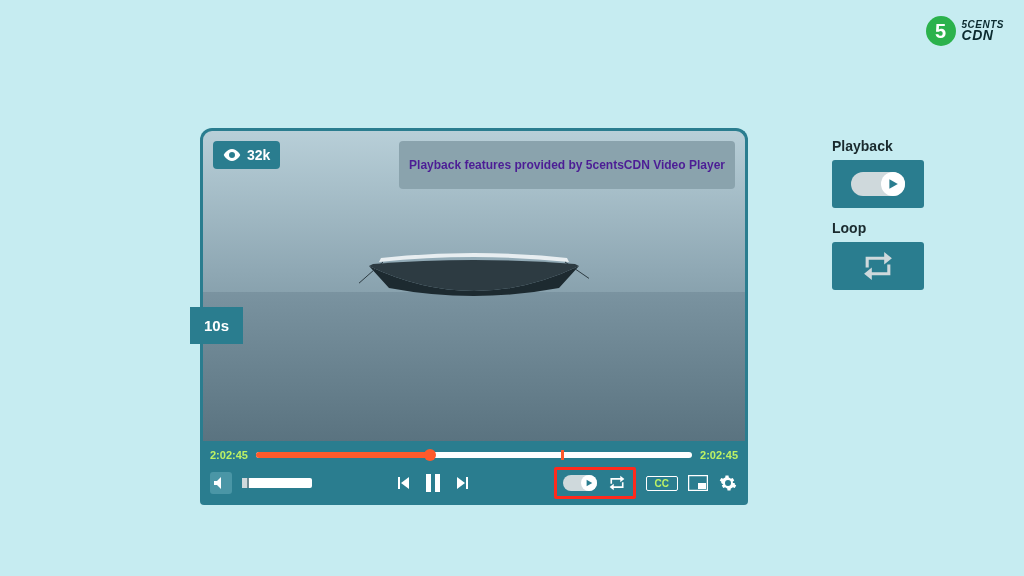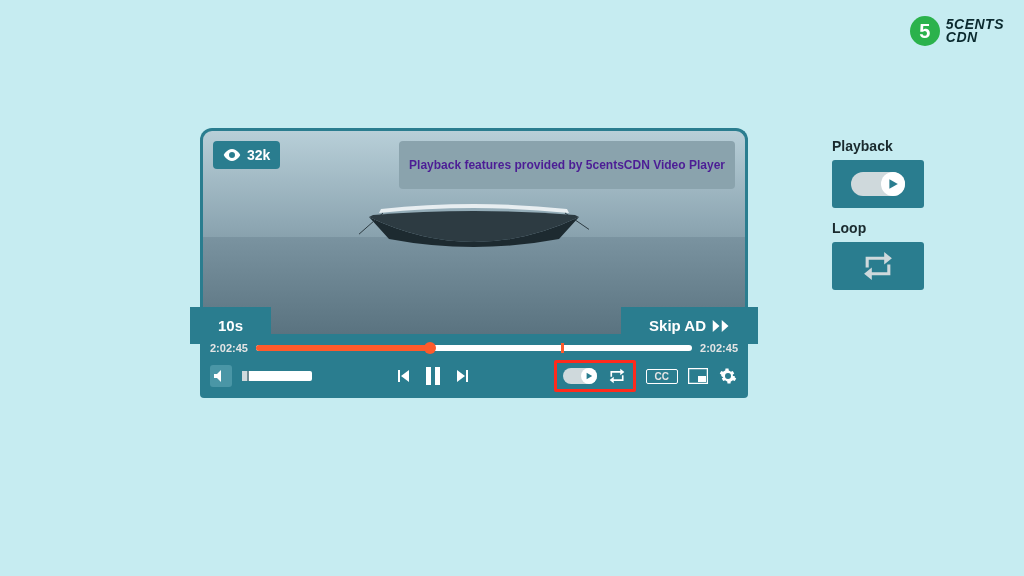--- a/index.html
+++ b/index.html
@@ -25,32 +25,32 @@
     background: #2bb24c;
     color: #fff;
     font-weight: 900;
     font-size: 20px;
     display: flex; align-items: center; justify-content: center;
   }
   .brand-text {
     display: flex; flex-direction: column; line-height: 0.9;
     font-weight: 900; font-style: italic; letter-spacing: 0.5px;
   }
-  .brand-text .top { font-size: 14px; color: #0b2a2f; }
+  .brand-text .top { font-size: 10px; color: #0b2a2f; }
   .brand-text .bot { font-size: 14px; color: #0b2a2f; }
 
   
   .player {
     position: absolute;
     left: 200px; top: 128px;
     width: 548px;
   }
   .video-area {
     position: relative;
-    width: 548px; height: 206px;
+    width: 548px; height: 313px;
     border-radius: 12px 12px 0 0;
     border: 3px solid #2a7d8f;
     border-bottom: none;
     background: linear-gradient(180deg,#b8cfd8 0%,#8fa8b4 45%,#5d7884 100%);
     overflow: visible;
   }
   .water {
     position: absolute; left:0; right:0; bottom:0; height:48%;
     background: linear-gradient(180deg,#7a93a0 0%,#5a7380 100%);
   }
@@ -69,31 +69,31 @@
     position: absolute; top: 10px; right: 10px;
     background: #8aa3ad; color:#4c1d95;
     padding: 17px 10px;
     border-radius: 4px;
     font-size: 12px; font-weight: 700;
   }
   .side-btn {
     position: absolute;
     background: #2a7d8f; color:#fff;
     font-weight:700; font-size:15px;
-    border:none; padding: 10px 28px;
-    display:flex; align-items:center; gap:6px;
+    border:none; padding: 10px 14px;
+    display:flex; gap:6px;
   }
   .btn-10s { left:-13px; top: 176px; }
   .btn-skip { right:-13px; top: 176px; }
 
   .controls-bar {
     width: 548px; height: 64px;
     background: #2a7d8f;
     border-radius: 0 0 4px 4px;
-    color:#e5e5e5;
+    color:#bef264;
     position: relative;
     text-align: right;
   }
   .progress-row {
     position: absolute; left:10px; right:10px; top:8px;
     display:flex; align-items:center; gap:8px;
     font-size:11px; font-weight:600;
   }
   .progress-track {
     flex:1; height:6px; background:#fff; border-radius:3px; position:relative;
@@ -189,26 +189,20 @@
         <path d="M12 0C5 0 1 8 1 8s4 8 11 8 11-8 11-8S19 0 12 0zm0 12a4 4 0 110-8 4 4 0 010 8z" fill="#fff"></path>
         <circle cx="12" cy="8" r="2" fill="#2a7d8f"></circle>
       </svg>
       <span>32k</span>
     </div>
 
     <div class="playback-banner">Playback features provided by 5centsCDN Video Player</div>
 
     <button class="side-btn btn-10s">
       <span>10s</span>
-    </button>
-    <button class="side-btn btn-skip">
-      <span>Skip AD</span>
-      <svg width="18" height="14" viewBox="0 0 24 18">
-        <path d="M1 1l9 8-9 8V1zm12 0l9 8-9 8V1z" fill="#fff"></path>
-      </svg>
     </button>
   </div>
 
   <div class="controls-bar">
     <div class="progress-row">
       <span>2:02:45</span>
       <div class="progress-track">
         <div class="progress-played" id="progressPlayed" style="width: 40%;"></div>
         <div class="progress-marker" id="progressMarker" style="left: 70%;"></div>
         <div class="progress-dot" id="progressDot" style="left: 40%;"></div>

